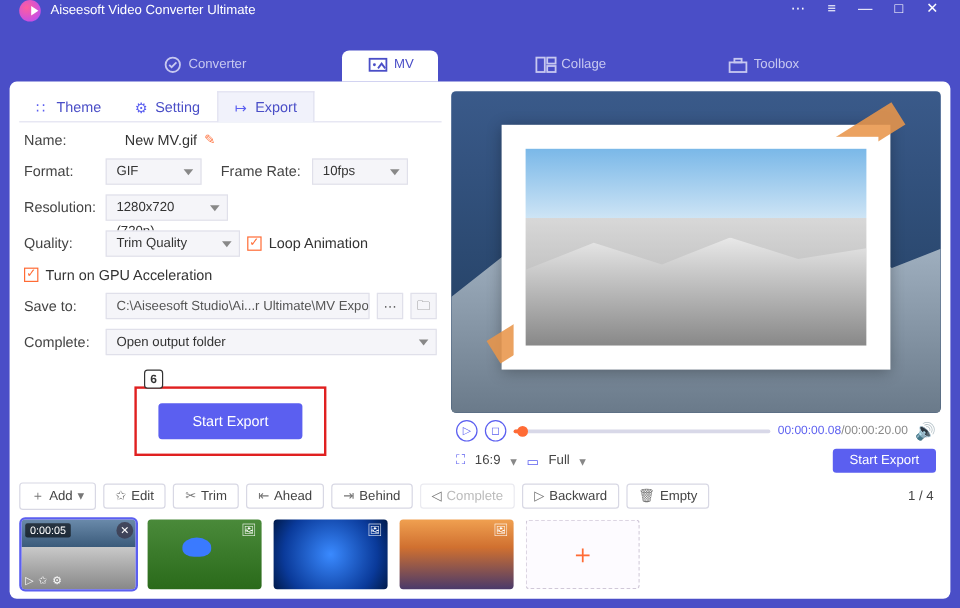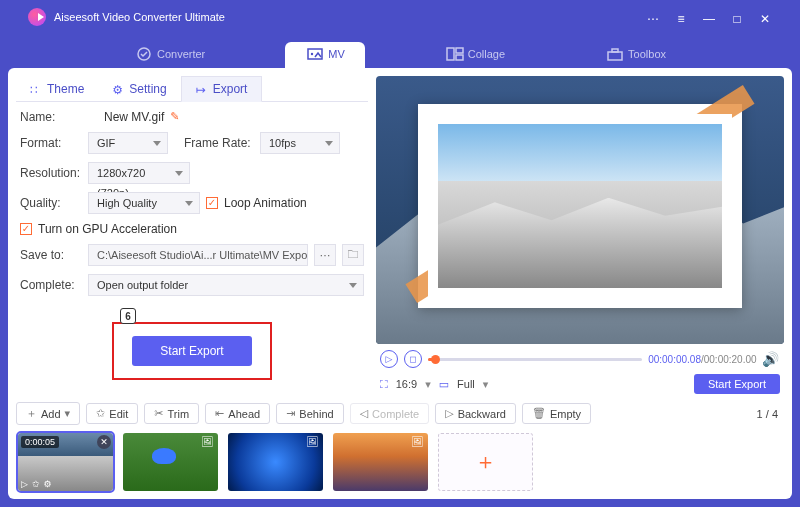--- a/index.html
+++ b/index.html
@@ -1,18 +1,18 @@
 <!DOCTYPE html>
 <html><head>
 <meta charset="utf-8">
 <style>
 * { margin:0; padding:0; box-sizing:border-box; font-family:"Segoe UI",Arial,sans-serif; }
 body { width:800px; height:507px; background:#fff; overflow:hidden; }
 .app { width:800px; height:507px; background:#4a4ec7; display:flex; flex-direction:column; }
-.titlebar { height:30px; display:flex; align-items:flex-end; justify-content:space-between; padding:0 28px; color:#fff; font-size:11px; }
+.titlebar { height:30px; display:flex; align-items:flex-start; justify-content:space-between; padding:0 16px; color:#fff; font-size:11px; }
 .titlebar .left { display:flex; align-items:center; gap:8px; }
 .logo { width:18px; height:18px; border-radius:50%; background:radial-gradient(circle at 35% 35%,#ff5e9e,#b348ff); position:relative; }
 .logo::after { content:""; position:absolute; right:2px; top:5px; width:0; height:0; border-top:4px solid transparent; border-bottom:4px solid transparent; border-left:6px solid #fff; }
 .winctl { display:flex; gap:14px; }
 .winctl span { cursor:pointer; font-size:12px; width:14px; text-align:center; }
 .mainnav { height:48px; display:flex; justify-content:center; align-items:flex-end; gap:60px; }
 .navitem { display:flex; flex-direction:row; align-items:center; gap:3px; color:#c7c8f0; font-size:11px; cursor:pointer; padding:4px 20px 6px; border-radius:6px 6px 0 0; }
 .navitem.active { background:#fff; color:#4a4ec7; }
 .navicon { width:20px; height:16px; }
 .content { flex:1; background:#fff; margin:0 8px 8px 8px; border-radius:6px; display:flex; flex-direction:column; padding:8px; gap:6px; }
@@ -162,21 +162,21 @@
             <div class="sel" style="width:80px"><span>GIF</span></div>
             <div class="lbl" style="width:70px;margin-left:10px">Frame Rate:</div>
             <div class="sel" style="width:65px"><span>10fps</span></div>
           </div>
           <div class="row">
             <div class="lbl">Resolution:</div>
             <div class="sel" style="width:102px"><span>1280x720 (720p)</span></div>
           </div>
           <div class="row">
             <div class="lbl">Quality:</div>
-            <div class="sel" style="width:112px"><span>High Quality</span></div>
+            <div class="sel" style="width:112px"><span>Trim Quality</span></div>
             <span class="chk"></span>
             <span>Loop Animation</span>
           </div>
           <div class="row">
             <span class="chk"></span>
             <span>Turn on GPU Acceleration</span>
           </div>
           <div class="row">
             <div class="lbl">Save to:</div>
             <div class="pathbox">C:\Aiseesoft Studio\Ai...r Ultimate\MV Exported</div>

